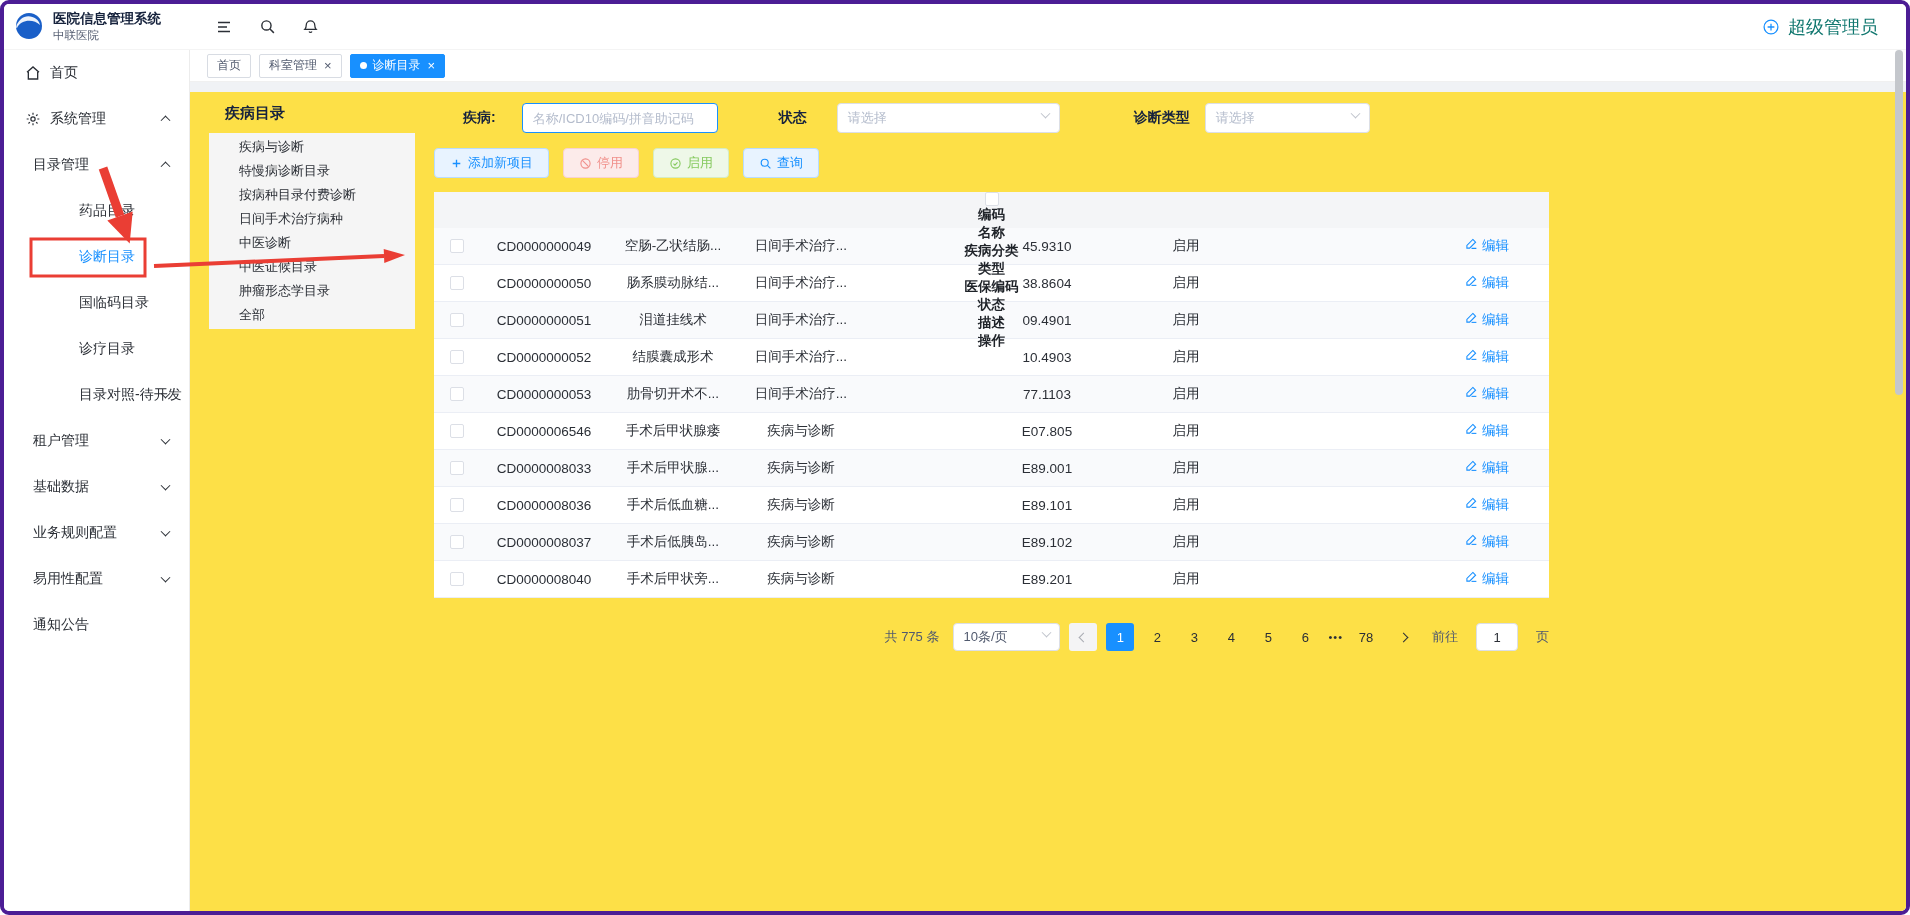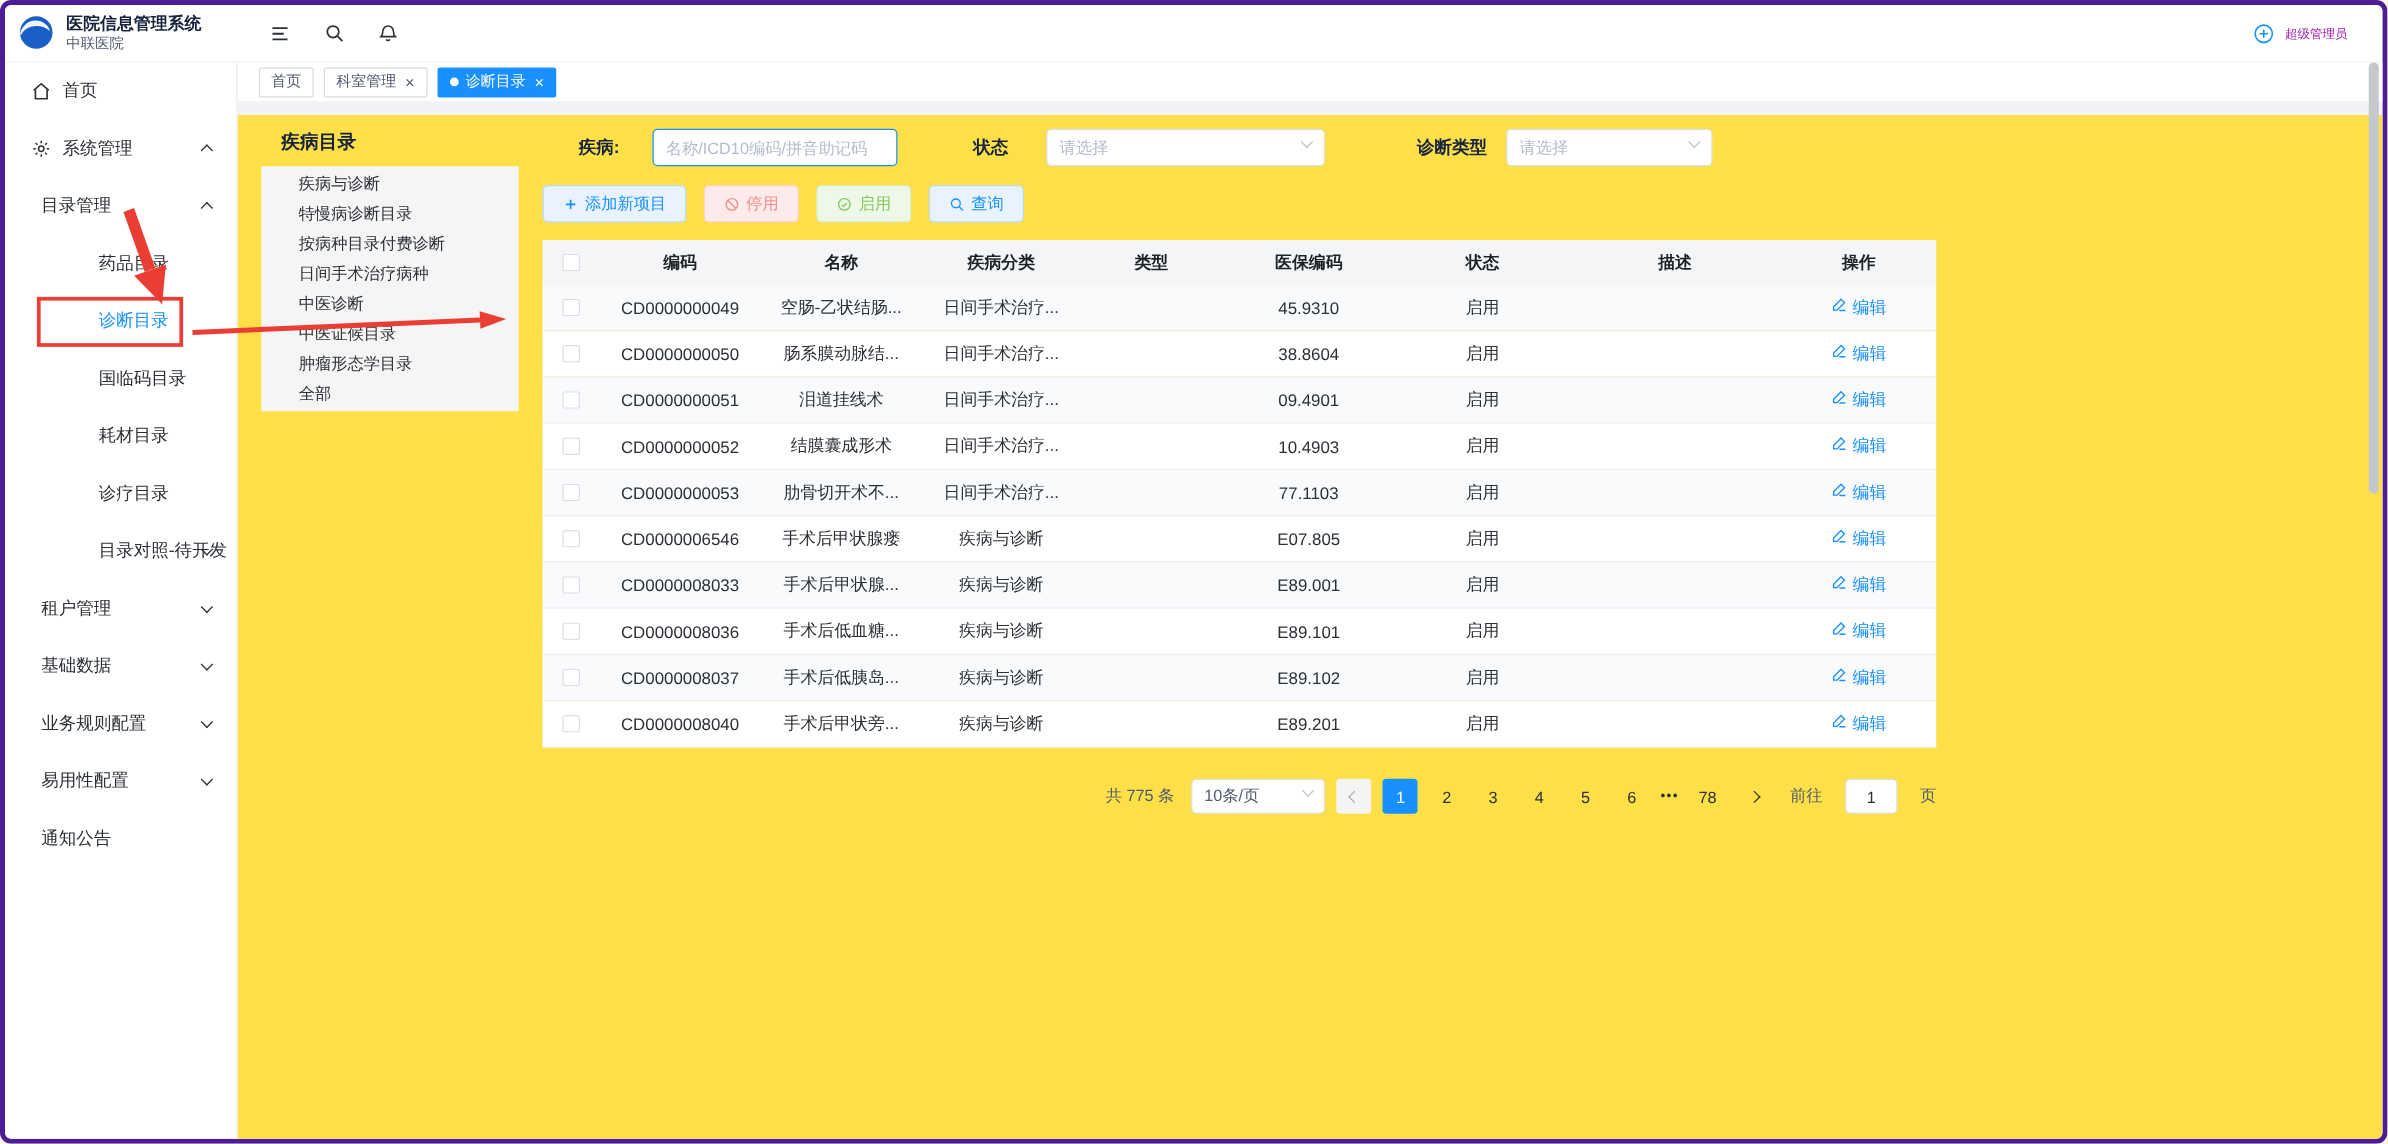--- a/index.html
+++ b/index.html
@@ -9,21 +9,21 @@
 
 
 .header{position:absolute;left:0;top:0;width:100%;height:46px;background:#fff;display:flex;align-items:center;z-index:5;border-bottom:1px solid #f4f4f4;}
 .brand{flex:0 0 186px;display:flex;align-items:center;gap:7px;padding-left:8px;}
 .brand-text{display:flex;flex-direction:column;line-height:1.3;}
 .brand-title{font-size:13.5px;font-weight:bold;color:#17233d;}
 .brand-sub{font-size:11.5px;color:#515a6e;}
 .header-icons{display:flex;align-items:center;gap:25px;padding-left:25px;color:#2b2f36;}
 .hicon{width:18px;height:18px;display:inline-flex;align-items:center;justify-content:center;}
 .header-right{margin-left:auto;display:flex;align-items:center;gap:8px;padding-right:28px;cursor:pointer;}
-.user-name{font-size:10px;color:#a21caf;}
+.user-name{font-size:18px;color:#0f766e;}
 
 
 .sidebar{position:absolute;left:0;top:46px;width:186px;height:869px;background:#fff;border-right:1px solid #ececec;z-index:4;}
 .sb-item{height:46px;display:flex;align-items:center;position:relative;font-size:14px;color:#2b2f36;cursor:pointer;}
 .sb-item .sb-icon{width:16px;height:16px;margin-right:9px;display:inline-flex;}
 .sb-item.lvl0{padding-left:21px;}
 .sb-item.lvl1{padding-left:29px;}
 .sb-item.lvl2{padding-left:75px;}
 .sb-item.active{color:#1890ff;}
 .sb-item .chev{position:absolute;right:20px;top:50%;}
@@ -66,21 +66,21 @@
 .btn{height:30px;display:inline-flex;align-items:center;gap:5px;padding:0 15px;border-radius:4px;font-size:13px;cursor:pointer;border:1px solid transparent;font-family:inherit;}
 .btn svg{width:13px;height:13px;}
 .btn-add{background:#e8f3ff;border-color:#b8dcff;color:#1890ff;}
 .btn-disable{background:#fcebea;border-color:#f8d2d0;color:#f08f8a;}
 .btn-enable{background:#eef8e8;border-color:#d5ecc4;color:#85c95e;}
 .btn-query{background:#e8f3ff;border-color:#b8dcff;color:#1890ff;}
 
 
 .grid{margin-top:14px;}
 .grid-header,.grid-row{display:flex;align-items:center;}
-.grid-header{height:36px;background:#f4f5f7;font-weight:bold;font-size:13.5px;color:#1f2329;}
+.grid-header{height:36px;background:#f4f5f7;font-weight:bold;font-size:13.5px;color:#1f2329;flex-direction:column;}
 .grid-row{height:37px;border-bottom:1px solid #ebeef5;font-size:13.5px;color:#2b2f36;background:#fff;}
 .grid-row:nth-child(odd){background:#f9fafc;}
 .col{text-align:center;flex:0 0 auto;overflow:hidden;white-space:nowrap;}
 .col-check{width:45px;display:flex;justify-content:center;}
 .col-code{width:130px;}
 .col-name{width:128px;}
 .col-cat{width:128px;}
 .col-type{width:112px;}
 .col-ins{width:140px;}
 .col-status{width:138px;}
@@ -182,23 +182,20 @@
         <div class="sb-item lvl2">
           <span>药品目录</span>
         </div>
         <div class="sb-item lvl2 active">
           <span>诊断目录</span>
         </div>
         <div class="sb-item lvl2">
           <span>国临码目录</span>
         </div>
         <div class="sb-item lvl2">
-          <span>耗材目录</span>
-        </div>
-        <div class="sb-item lvl2">
           <span>诊疗目录</span>
         </div>
         <div class="sb-item lvl2">
           <span>目录对照-待开发</span>
           <span class="chev down"></span>
         </div>
         <div class="sb-item lvl1">
           <span>租户管理</span>
           <span class="chev down"></span>
         </div>

